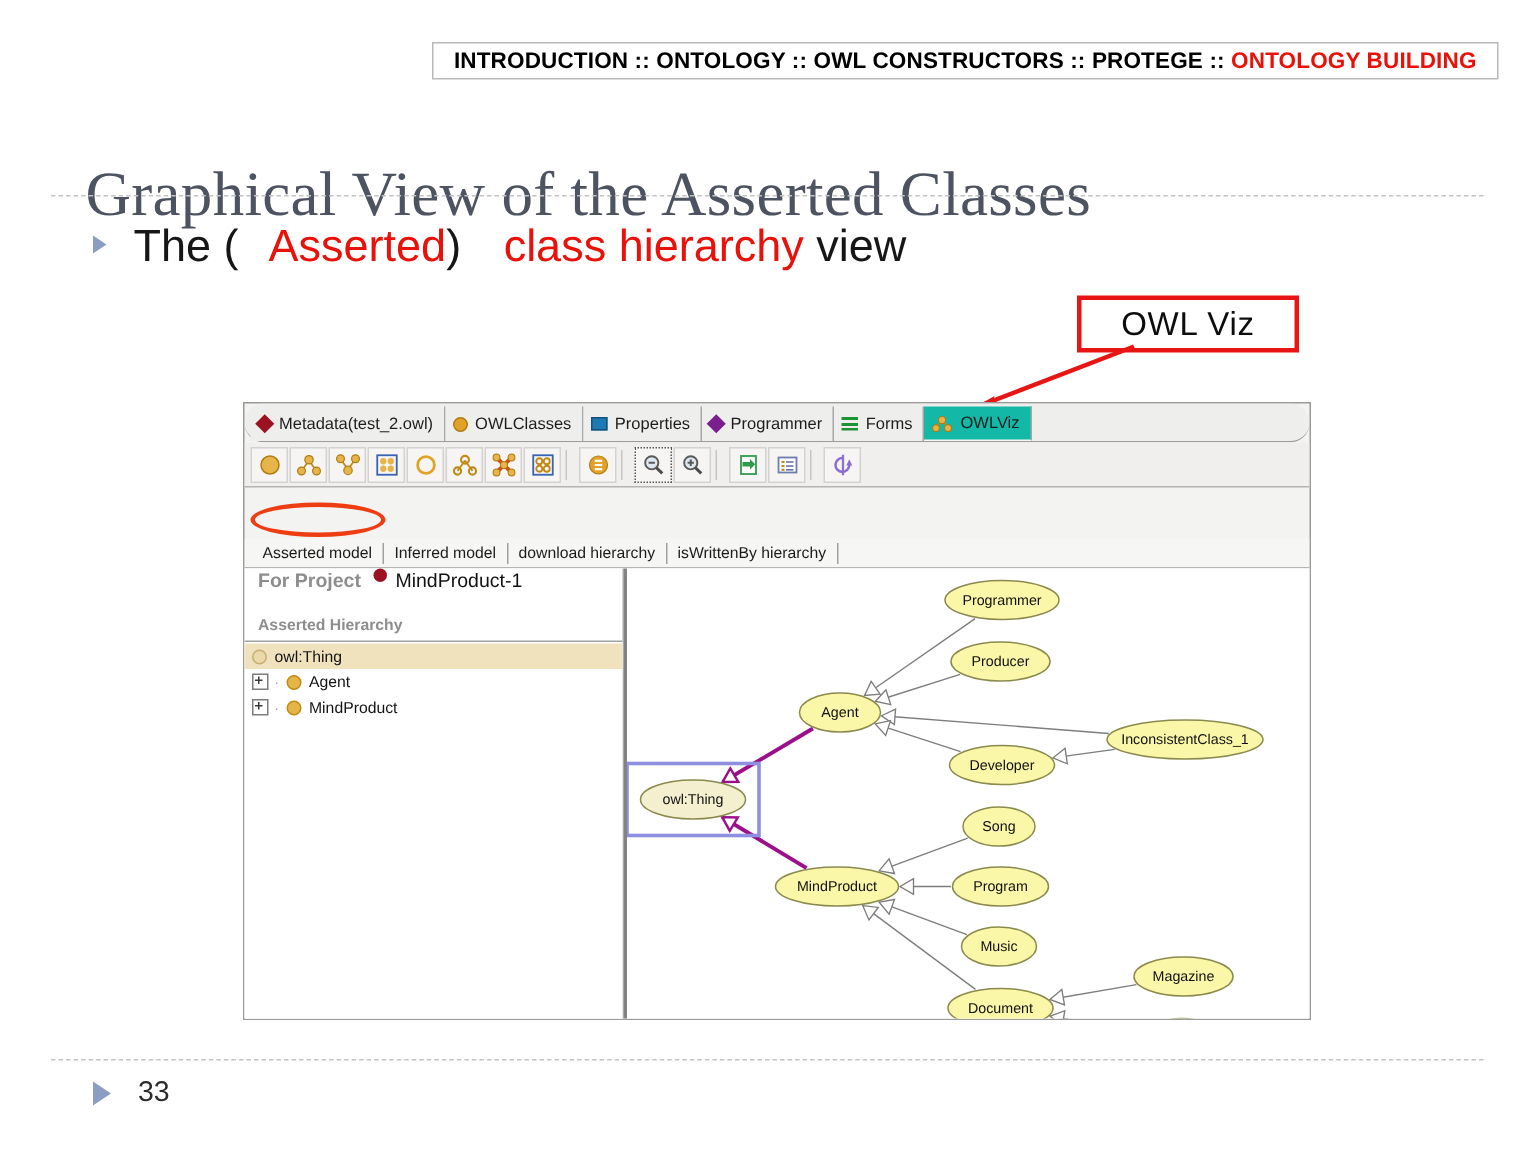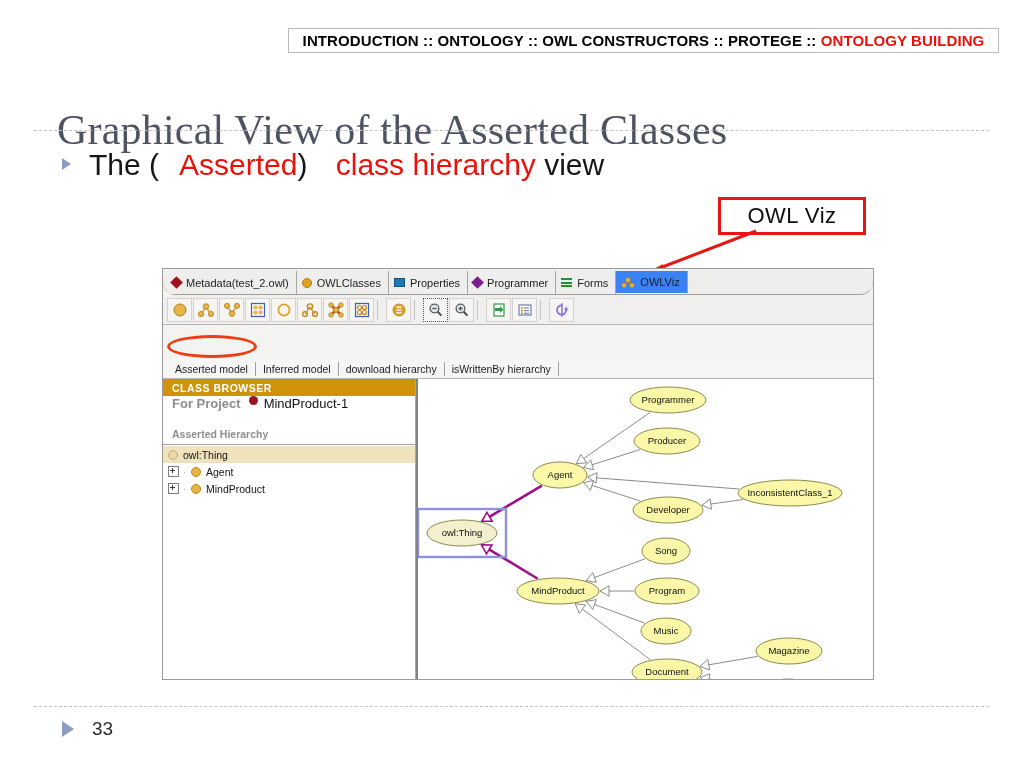--- a/index.html
+++ b/index.html
@@ -142,21 +142,21 @@
     height: 23px;
     padding: 0 7px 0 5px;
     font-size: 11px;
     color: #1d1d1d;
     border-right: 1px solid #a6a6a6;
     white-space: nowrap;
     background: #eeeeec;
     box-sizing: border-box;
   }
   .app-tab.active {
-    background: #3b82f6;
+    background: #14b8a6;
     border-bottom: 1px solid #f6f6f4;
   }
   .app-tab .tabicon { margin-right: 5px; display: inline-block; }
 
   .icon-diamond {
     width: 9px; height: 9px;
     background: #9c1220;
     transform: rotate(45deg);
   }
   .icon-diamond.purple { background: #7b1f8f; }
@@ -543,21 +543,20 @@
   <div id="mode-tabs">
     <div class="mode-tab active">Asserted model</div>
     <div class="mode-tab">Inferred model</div>
     <div class="mode-tab">download hierarchy</div>
     <div class="mode-tab">isWrittenBy hierarchy</div>
   </div>
 
   <div id="app-body">
 
     <div id="class-browser">
-      <div id="cb-header">CLASS BROWSER</div>
       <div id="cb-project-row">
         <span id="cb-project-label">For Project</span>
         <span id="cb-project-dot"></span>
         <span id="cb-project-value">MindProduct-1</span>
       </div>
       <div id="cb-section-title">Asserted Hierarchy</div>
       <div id="cb-tree">
         <div class="tree-row selected">
           <span class="tree-bullet pale"></span>
           <span>owl:Thing</span>

